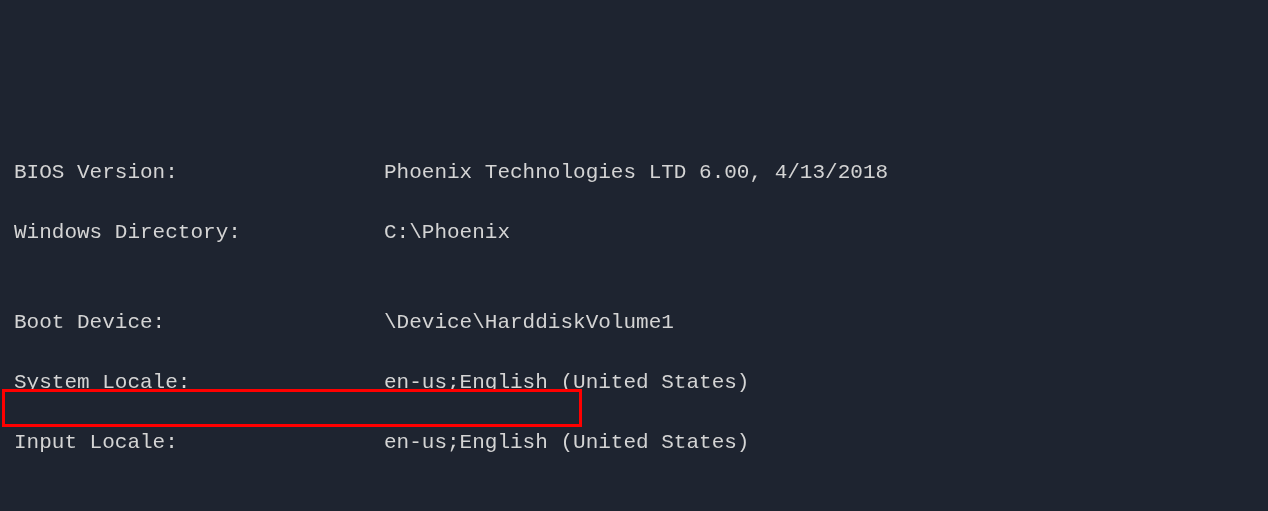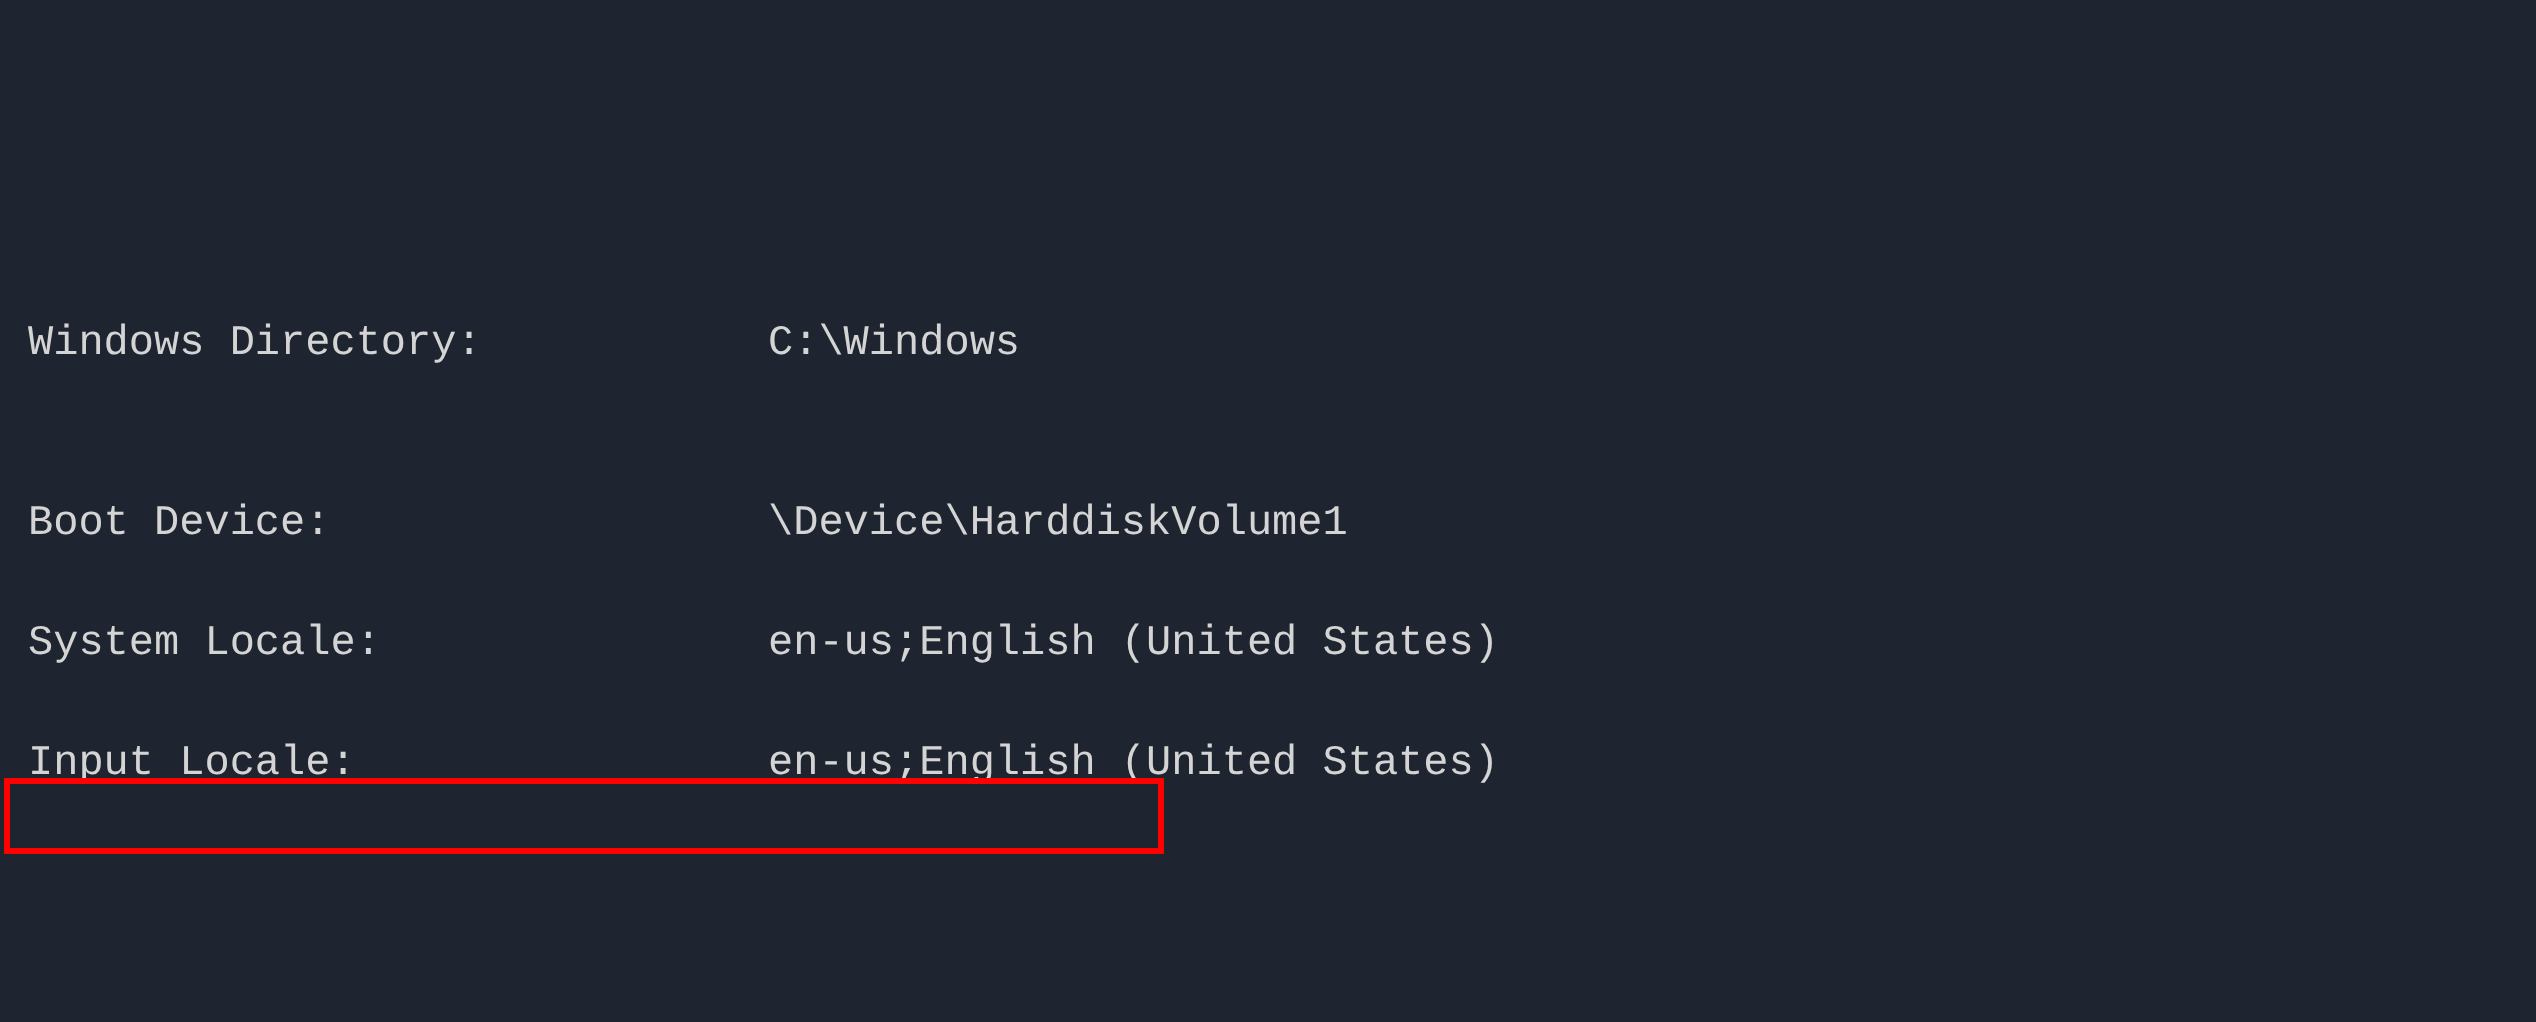--- a/index.html
+++ b/index.html
@@ -38,21 +38,22 @@
       height: 38px;
       pointer-events: none;
     }
   </style>
 </head>
 <body>
 
 
 
 <div>
-<div class="row"><span class="label">Windows Directory:</span><span class="value">C:\Windows</span></div>
+<div class="row"><span class="label">BIOS Version:</span><span class="value">Phoenix Technologies LTD 6.00, 4/13/2018</span></div>
+<div class="row"><span class="label">Windows Directory:</span><span class="value">C:\Phoenix</span></div>
 <div class="row"></div>
 <div class="row"><span class="label">Boot Device:</span><span class="value">\Device\HarddiskVolume1</span></div>
 <div class="row"><span class="label">System Locale:</span><span class="value">en-us;English (United States)</span></div>
 <div class="row"><span class="label">Input Locale:</span><span class="value">en-us;English (United States)</span></div>
 
 
 
 
 
 

